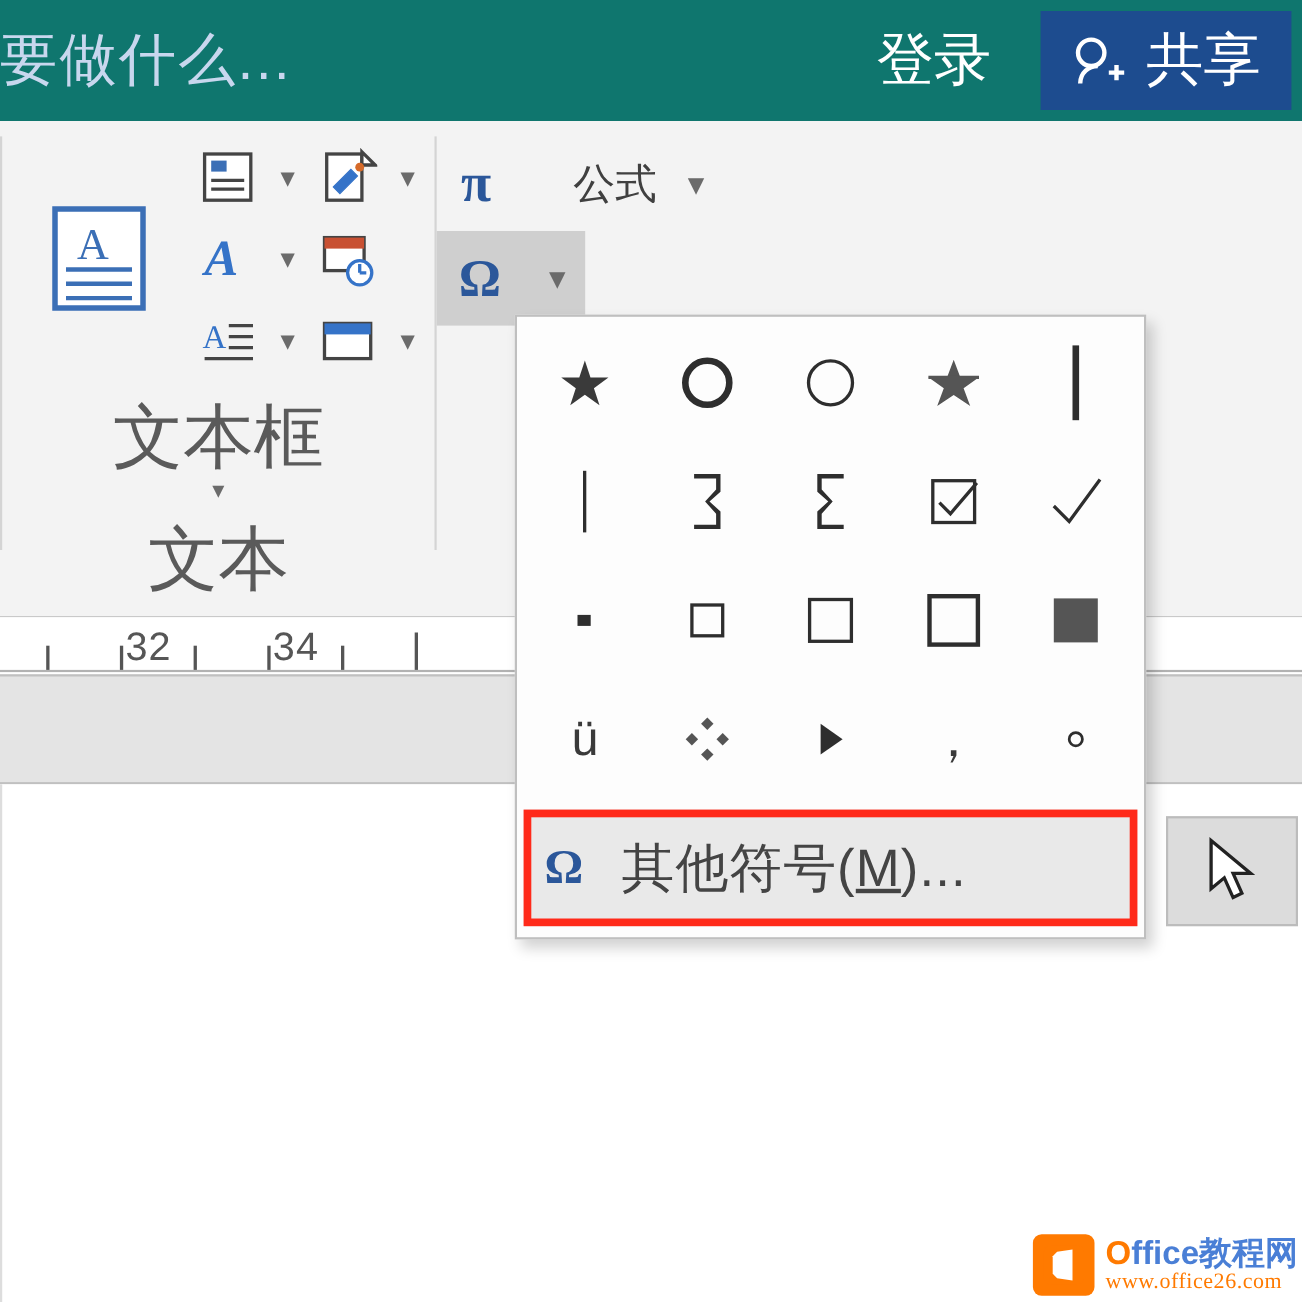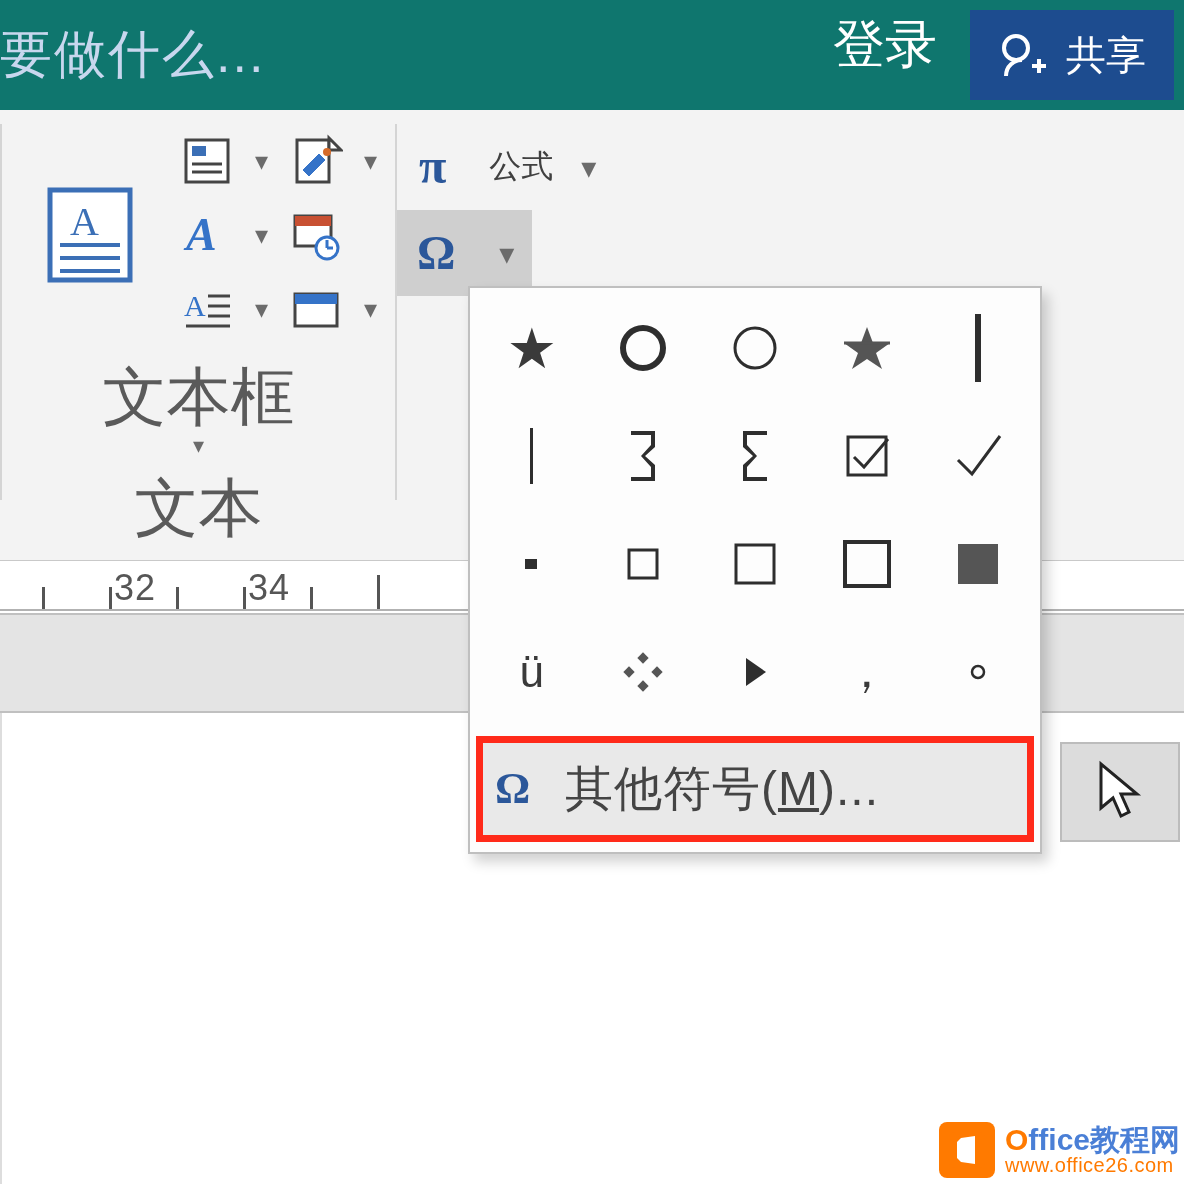--- a/index.html
+++ b/index.html
@@ -19,29 +19,29 @@
     align-items: center;
     justify-content: space-between;
     padding: 0 10px 0 0;
   }
   .tell-me {
     font-size: 52px;
     color: #c8d7ee;
     padding-left: 0;
     letter-spacing: 2px;
   }
-  .title-right { display: flex; gap: 13px; }
+  .title-right { display: flex; align-items: center; gap: 25px; }
   .signin { font-size: 52px; color: #fff; padding: 0 20px; }
   .share-btn {
     background: #1d4c8f;
     display: flex;
     align-items: center;
     gap: 18px;
     padding: 12px 28px;
-    font-size: 40px;
+    font-size: 52px;
     color: #fff;
     height: 90px;
   }
   .ribbon {
     background: #f3f3f3;
     border-bottom: 1px solid #c9c9c9;
     display: flex;
     padding: 8px 0 0 0;
     position: relative;
   }
@@ -57,21 +57,21 @@
   .icon-btn {
     display: flex; align-items: center; justify-content: center;
   }
   .textbox-big {
     width: 155px; height: 160px; display:flex; flex-direction:column; align-items:center; justify-content:center; gap:10px;
   }
   .mini { width: 80px; height: 74px; display:flex; align-items:center; justify-content:center; }
   .mini-pair { display:flex; align-items:center; }
   .mini-drop { font-size: 26px; color:#6b6b6b; padding: 0 8px; }
   .eq-row { display:flex; align-items:center; gap:18px; padding: 2px 18px; height:86px;}
-  .eq-lbl { font-size: 32px; color:#404040; }
+  .eq-lbl { font-size: 38px; color:#404040;margin-left:32px; }
   .eq-drop { font-size: 30px; color:#6b6b6b; margin-left:10px;}
   .sym-btn {
     background:#cfcfcf; display:flex; align-items:center; gap:18px; padding: 6px 18px; height:86px;
   }
   .sym-btn .eq-lbl { color:#404040; }
   .ruler { height: 50px; background:#fff; border-bottom: 2px solid #b2b2b2; display:flex; align-items:flex-end; font-size:36px; color:#565656; padding-left:10px; letter-spacing:1px;}
   .ruler span { display:inline-block; }
   .tick { border-left: 3px solid #555; height: 22px; margin: 0 2px; display:inline-block; vertical-align:bottom;}
   .doc-gutter { height: 100px; background:#e4e4e4; border-bottom: 2px solid #c0c0c0; border-top: 2px solid #c0c0c0; margin-top:2px;}
   .doc-area { background:#fff; height: 620px; border-left:2px solid #ddd;}
@@ -110,21 +110,21 @@
     position:absolute; right: 4px; bottom: 6px;
     display:flex; align-items:center; gap:10px;padding-left:20px;
   }
   .wm-badge {
     width:56px; height:56px; border-radius:8px; background:#ff7a00; display:flex; align-items:center; justify-content:center;
   }
   .wm-txt { display:flex; flex-direction:column; line-height:1; }
   .wm-top { font-size:30px; font-weight:700; }
   .wm-top .o { color:#ff7a00; }
   .wm-top .rest { color:#4a7fd6; }
-  .wm-bot { font-size:20px; color:#ff7a00; letter-spacing:0.5px;}
+  .wm-bot { font-size:20px; color:#ff7a00; letter-spacing:0.5px;font-family:Liberation Serif, serif;}
   svg { display:block; }
 </style>
 </head>
 <body>
 
 <div class="titlebar">
   <div class="tell-me">要做什么...</div>
   <div class="title-right">
     <div class="signin">登录</div>
     <div class="share-btn">

